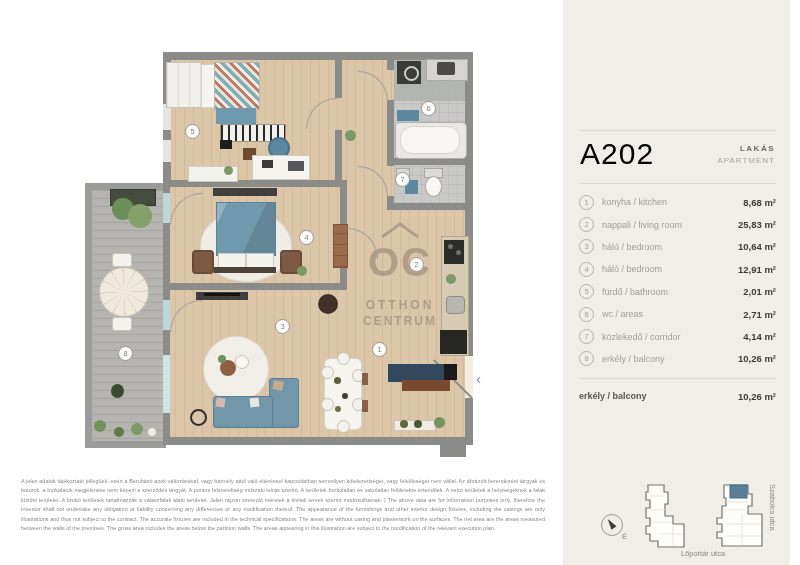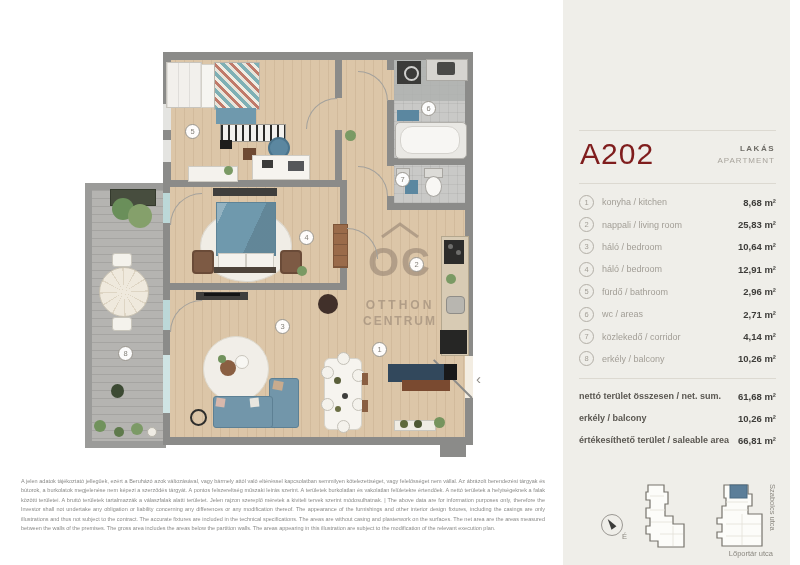--- a/index.html
+++ b/index.html
@@ -23,42 +23,42 @@
        border-top-left-radius:100%;background:transparent;z-index:8;}
   .f{position:absolute;}
   .wm{position:absolute;left:360px;top:222px;width:80px;text-align:center;z-index:6;
       color:rgba(152,134,116,.62);}
   .wm .oc{font-size:40px;font-weight:bold;letter-spacing:2px;line-height:1;}
   .wm .l1{font-size:12px;font-weight:bold;letter-spacing:3px;margin-top:16px;}
   .wm .l2{font-size:12px;font-weight:bold;letter-spacing:2px;margin-top:2px;}
   
   .panel{position:absolute;left:563px;top:0;width:227px;height:565px;background:#efeee9;}
   .rule{position:absolute;left:16px;right:14px;height:1px;background:#dcd9d1;}
-  .unit-id{position:absolute;left:17px;top:137px;font-size:30px;color:#7f1d1d;letter-spacing:1px;}
+  .unit-id{position:absolute;left:17px;top:137px;font-size:30px;color:#000000;letter-spacing:1px;}
   .type{position:absolute;right:15px;top:144px;text-align:right;}
   .type .hu{font-size:8px;font-weight:bold;color:#6e6c66;letter-spacing:1.5px;}
   .type .en{font-size:8px;color:#a8a49c;letter-spacing:1px;margin-top:3px;}
   .rooms{position:absolute;left:16px;right:14px;top:191px;}
   .room-row{display:flex;align-items:center;height:22.4px;}
   .room-row .num{width:13px;height:13px;border-radius:50%;border:1px solid #b3afa7;
                  color:#a29e96;font-size:7.5px;line-height:13px;text-align:center;flex:none;}
   .room-row .lbl{margin-left:8px;font-size:9px;color:#a29e96;}
   .room-row .val{margin-left:auto;font-size:9.5px;font-weight:bold;color:#3e3d3a;}
   .totals{position:absolute;left:16px;right:14px;top:385px;}
   .tot-row{display:flex;align-items:center;height:22px;}
   .tot-row .lbl{font-size:9px;font-weight:bold;color:#5a5751;}
   .tot-row .val{margin-left:auto;font-size:9.5px;font-weight:bold;color:#3e3d3a;}
   .siteplan{position:absolute;left:0;top:470px;width:227px;height:95px;}
   .compass{position:absolute;left:38px;top:44px;width:20px;height:20px;border:1px solid #9b9893;
            border-radius:50%;}
   .needle{position:absolute;left:9px;top:2px;width:0;height:0;border-left:3px solid transparent;
           border-right:3px solid transparent;border-bottom:11px solid #3c3c3a;
           transform:rotate(-35deg);transform-origin:50% 100%;}
   .compass-label{position:absolute;left:59px;top:62px;font-size:7.5px;color:#8b8880;}
-  .street-bottom{position:absolute;left:70px;top:79px;width:140px;text-align:right;
+  .street-bottom{position:absolute;left:70px;top:79px;width:140px;text-align:center;
                  font-size:7.5px;color:#8b8880;}
   .street-right{position:absolute;left:205px;top:14px;font-size:7.5px;color:#8b8880;
                 writing-mode:vertical-rl;}
   
   .disclaimer{position:absolute;left:21px;top:477px;width:524px;font-size:5.5px;
               line-height:1.72;color:#8a8a88;text-align:justify;}
 </style>
 </head>
 <body>
 
@@ -255,21 +255,21 @@
         <span class="val">10,64 m²</span>
       </div>
       <div class="room-row">
         <span class="num">4</span>
         <span class="lbl">háló  /  bedroom</span>
         <span class="val">12,91 m²</span>
       </div>
       <div class="room-row">
         <span class="num">5</span>
         <span class="lbl">fürdő  /  bathroom</span>
-        <span class="val">2,96 m²</span>
+        <span class="val">2,01 m²</span>
       </div>
       <div class="room-row">
         <span class="num">6</span>
         <span class="lbl">wc  /  areas</span>
         <span class="val">2,71 m²</span>
       </div>
       <div class="room-row">
         <span class="num">7</span>
         <span class="lbl">közlekedő  /  corridor</span>
         <span class="val">4,14 m²</span>
@@ -278,30 +278,22 @@
         <span class="num">8</span>
         <span class="lbl">erkély  /  balcony</span>
         <span class="val">10,26 m²</span>
       </div>
     </div>
 
     <div class="rule" style="top:378px;"></div>
 
     <div class="totals">
       <div class="tot-row">
-        <span class="lbl">nettó terület összesen /  net. sum.</span>
-        <span class="val">61,68 m²</span>
-      </div>
-      <div class="tot-row">
         <span class="lbl">erkély  /  balcony</span>
         <span class="val">10,26 m²</span>
-      </div>
-      <div class="tot-row">
-        <span class="lbl">értékesíthető terület  /  saleable area</span>
-        <span class="val">66,81 m²</span>
       </div>
     </div>
 
     <div class="siteplan">
       <div class="compass">
         <div class="needle"></div>
       </div>
       <div class="compass-label">É</div>
 
       <svg style="position:absolute;left:75px;top:14px;" width="55" height="64" viewBox="0 0 55 64">

